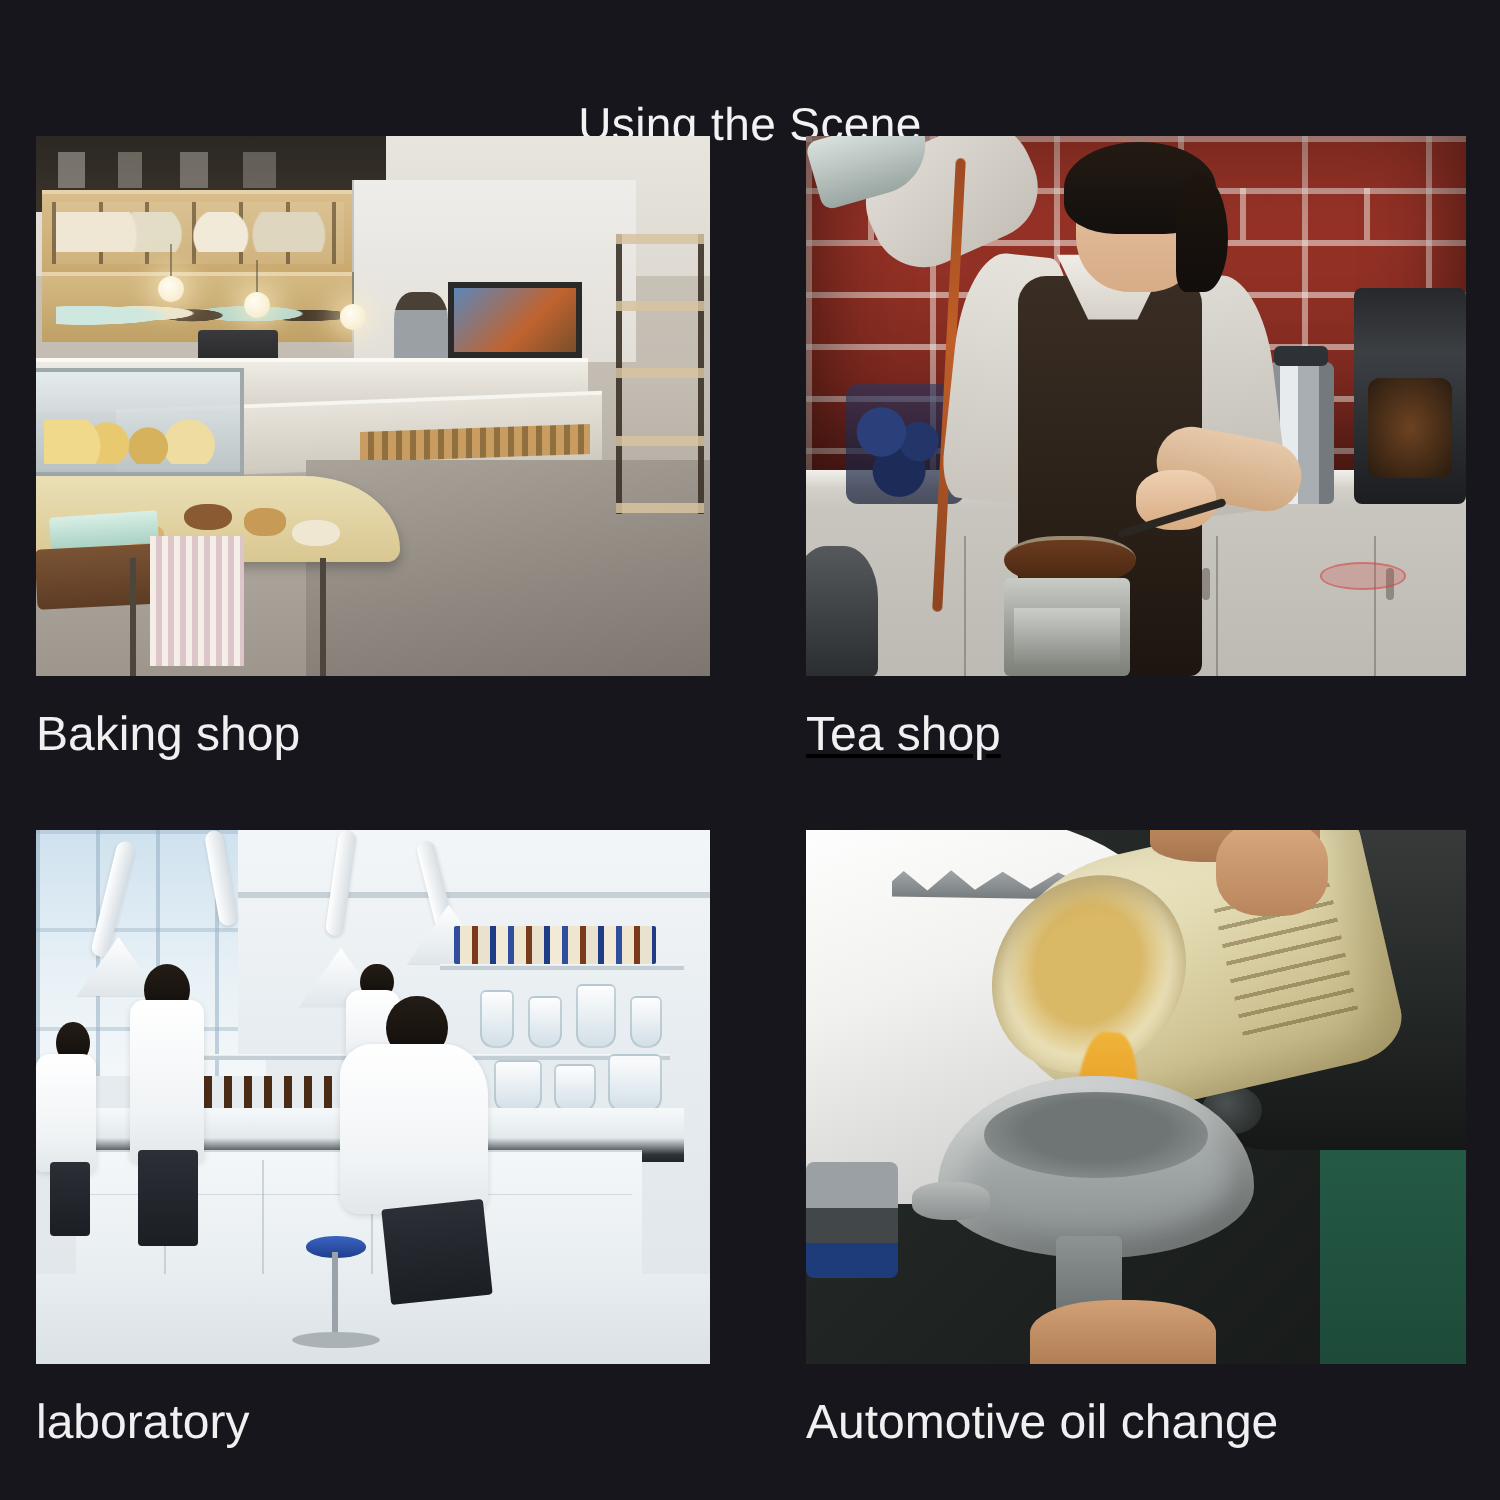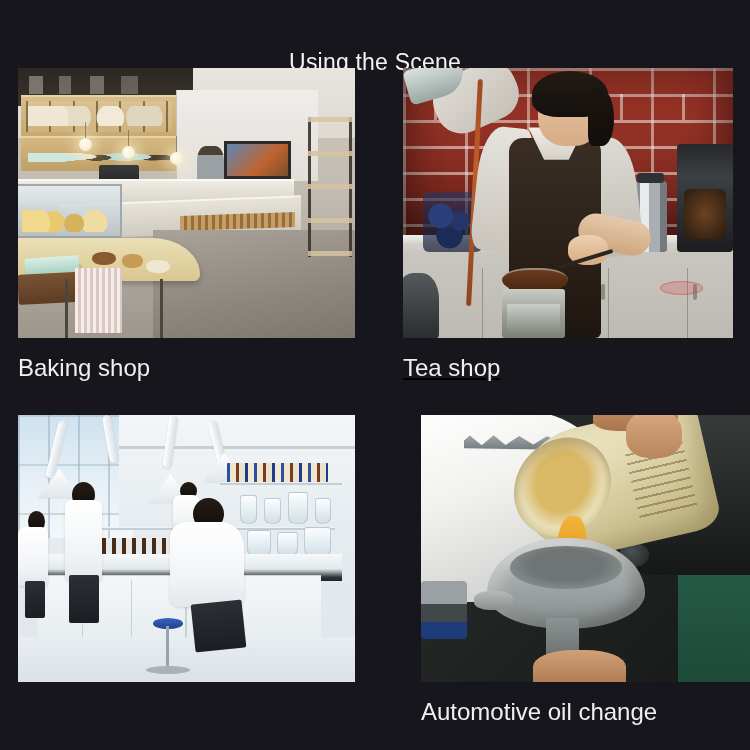--- a/index.html
+++ b/index.html
@@ -26,21 +26,21 @@
     font-weight:400;
     letter-spacing:0.2px;
     margin-top:29px;
   }
 
   
   .cell { position:absolute; }
   #cell-0 { left:18px;  top:68px;  }
   #cell-1 { left:403px; top:68px;text-decoration:underline;  }
   #cell-2 { left:18px;  top:415px; }
-  #cell-3 { left:421px; top:415px; }
+  #cell-3 { left:403px; top:415px; }
 
   .photo {
     position:relative;
     width:337px; height:270px;
     overflow:hidden;
     background:#222;
   }
   #cell-1 .photo, #cell-3 .photo { width:330px; }
   #cell-2 .photo, #cell-3 .photo { height:267px; }
 
@@ -453,20 +453,21 @@
       <div class="lab-pants" style="left:15%;top:60%;width:9%;height:18%"></div>
       <div class="lab-headp" style="left:48%;top:25%;width:5%;height:7%"></div>
       <div class="lab-coat" style="left:46%;top:30%;width:8%;height:14%"></div>
       <div class="lab-stool"></div>
       <div class="lab-stoolpost"></div>
       <div class="lab-stoolbase"></div>
       <div class="lab-headp" style="left:52%;top:31%;width:9%;height:12%"></div>
       <div class="lab-coat" style="left:45%;top:40%;width:22%;height:32%;border-radius:16px 30% 10px 10px"></div>
       <div class="lab-pants" style="left:52%;top:70%;width:15%;height:18%;transform:rotate(-6deg)"></div>
     </div>
+    <div class="caption">laboratory</div>
   </div>
 
   <div class="cell" id="cell-3">
     <div class="photo oil">
       <div class="oil-green"></div>
       <div class="oil-dark"></div>
       <div class="oil-body"></div>
       <div class="oil-emblem"></div>
       <div class="oil-part"></div>
       <div class="oil-bolt"></div>

